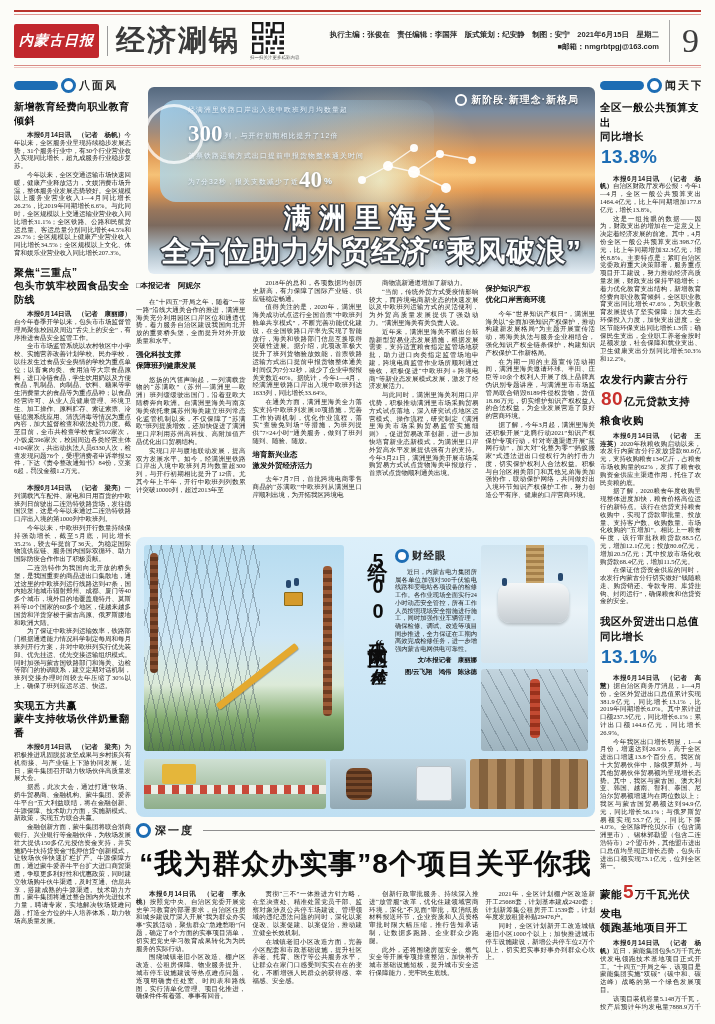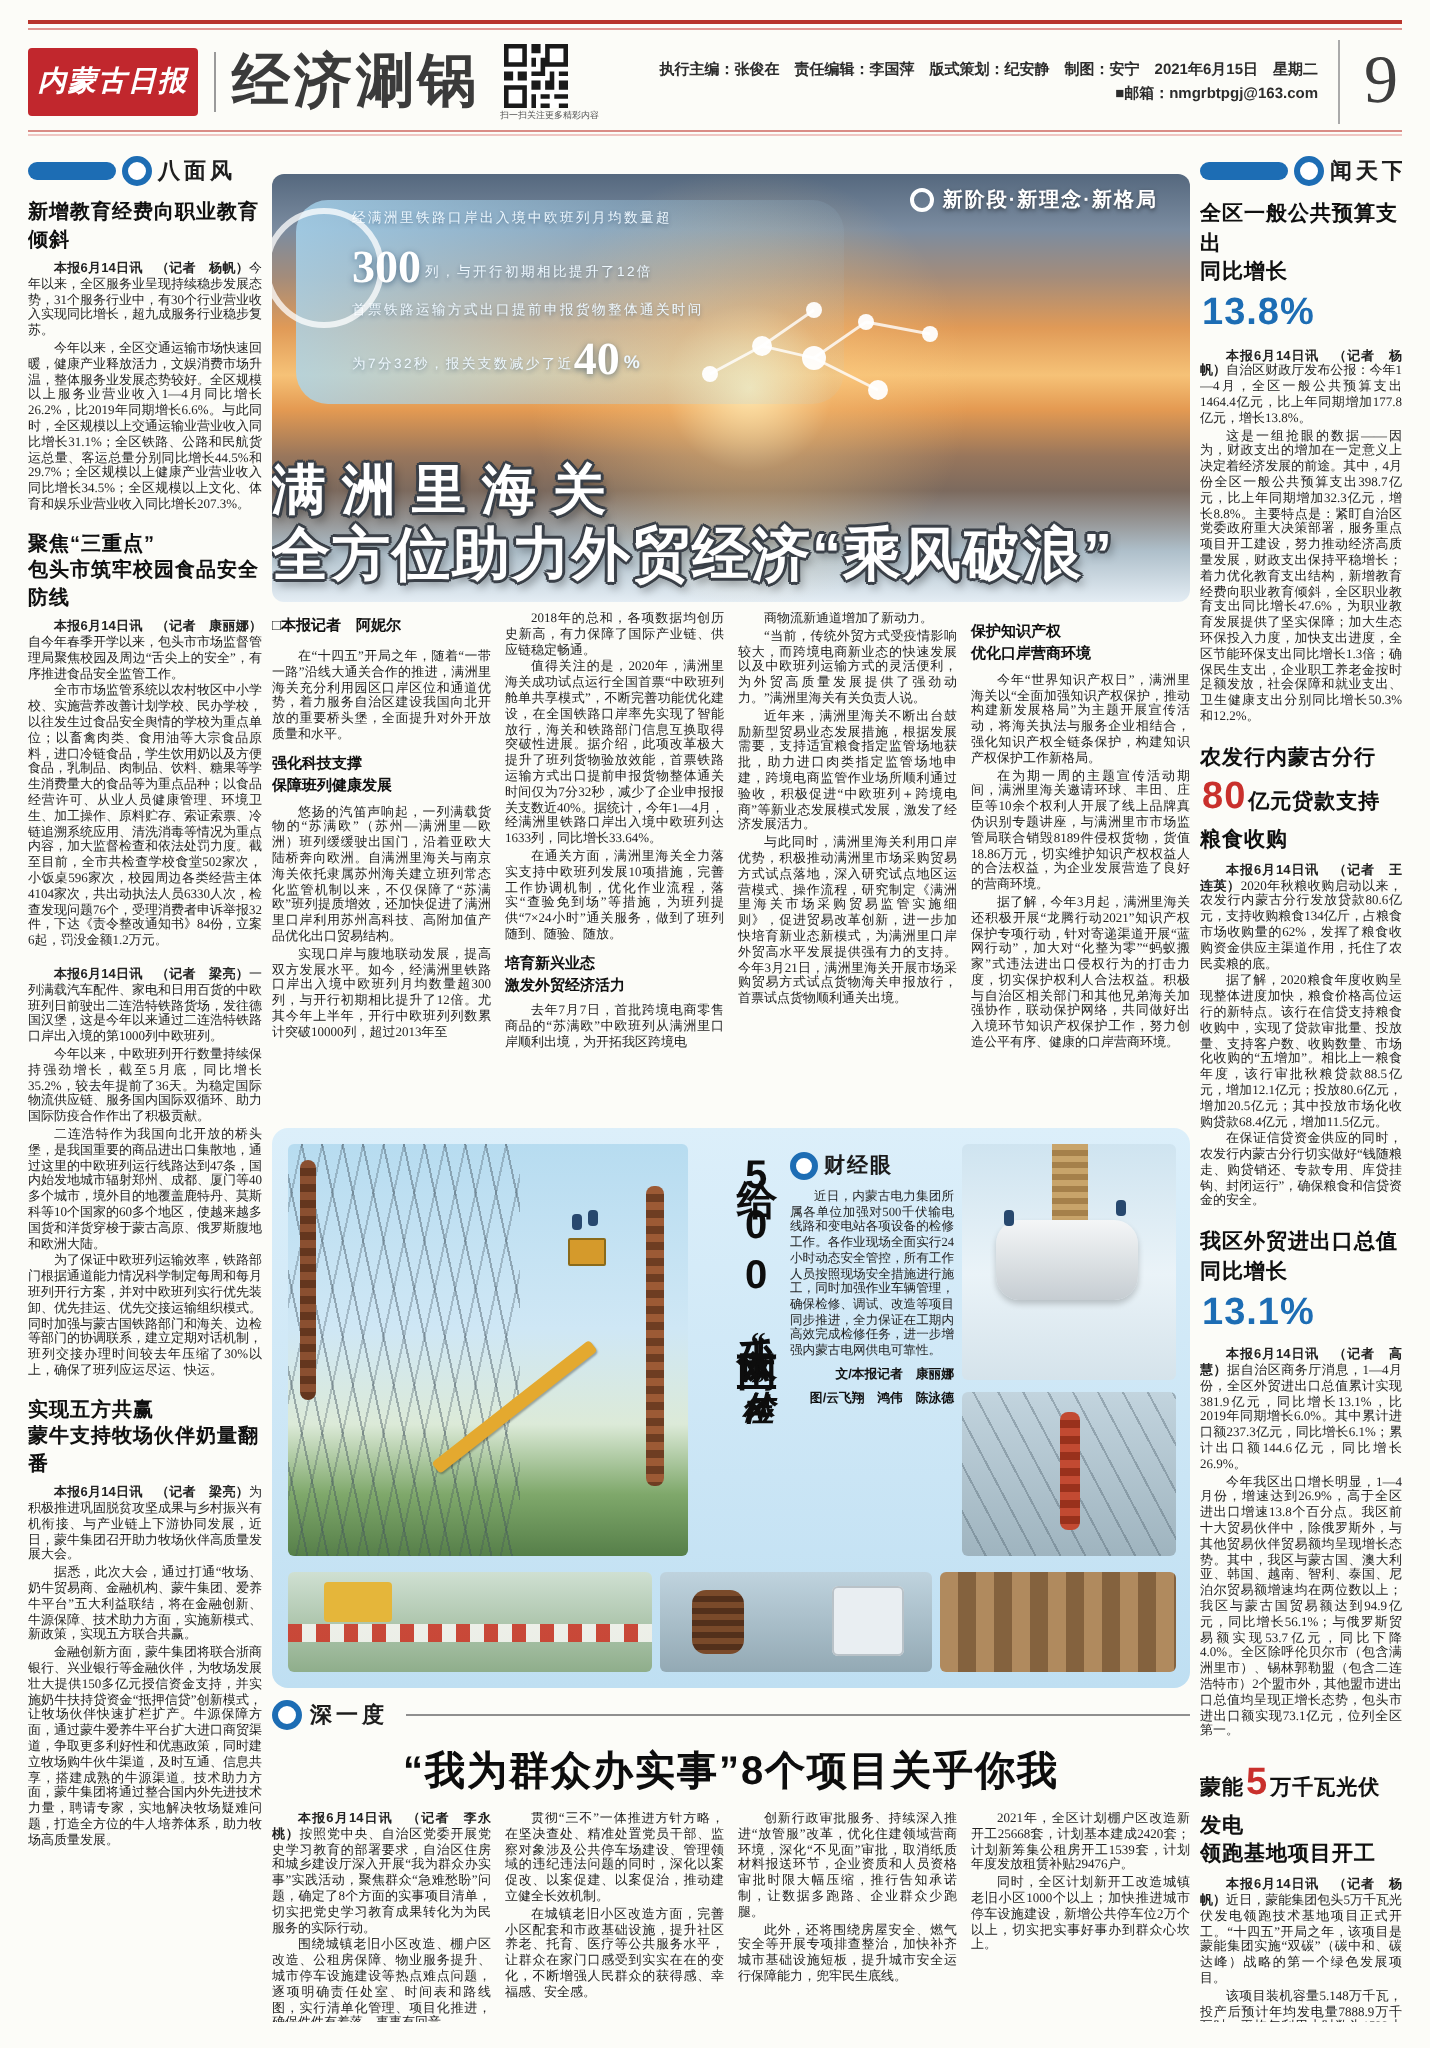--- a/index.html
+++ b/index.html
@@ -34,33 +34,33 @@
 
   .art{margin-bottom:9px;}
   .art h2{font-size:10px;font-weight:900;color:#101010;line-height:1.35;margin:4px 0 4px;white-space:pre-line;letter-spacing:.5px;}
   .col-right .art h2{font-size:10.5px;line-height:1.4;}
   .tnum{font-size:19px;font-weight:900;padding:0 1px;}
   .para{font-size:6.5px;line-height:7.8px;color:#232323;text-align:justify;text-indent:13px;margin:0 0 1px;font-family:"Liberation Serif","DejaVu Serif",serif;}
   .para b{font-family:"Liberation Sans","DejaVu Sans",sans-serif;}
   .subhead{font-size:7.5px;font-weight:900;margin:5px 0 4px;line-height:1.45;color:#101010;}
 
   
-  .banner{position:relative;height:214px;border-radius:6px;overflow:hidden;margin-top:13px;
-    background:linear-gradient(180deg,#55687e 0%,#7b8ca0 13%,#a38c7b 24%,#e09a57 36%,#f6c277 47%,#e49a52 55%,#98765c 66%,#7c6a5e 74%,#aebfca 88%,#e4edf4 100%);}
+  .banner{position:relative;height:187px;border-radius:6px;overflow:hidden;margin-top:13px;
+    background:linear-gradient(180deg,#55687e 0%,#7b8ca0 13%,#a38c7b 24%,#e09a57 36%,#f6c277 47%,#e49a52 55%,#98765c 66%,#7c6a5e 74%,#aebfca 88%,#e4edf4 100%);margin-left:12px;}
   .banner::before{content:"";position:absolute;inset:0;background:radial-gradient(circle at 52% 50%,rgba(255,235,180,.95),rgba(255,205,130,.35) 16%,transparent 42%);}
   .badge{position:absolute;top:6px;right:16px;display:flex;align-items:center;gap:4px;color:#fff;font-weight:900;font-size:10px;text-shadow:0 1px 2px rgba(0,0,0,.55);letter-spacing:1px;}
   .badge .bring{width:8px;height:8px;border:2.5px solid #fff;border-radius:50%;flex:none;}
   .statbox{position:absolute;left:12px;top:13px;width:238px;padding:5px 8px 5px 28px;border-radius:16px;color:#eef8ff;
     background:linear-gradient(90deg,rgba(168,214,240,.8),rgba(168,214,240,.08));}
   .statbox::before{content:"";position:absolute;left:-16px;top:4px;width:54px;height:54px;border:3px solid rgba(255,255,255,.75);border-radius:50%;}
   .stat-line{font-size:6.8px;letter-spacing:1.2px;line-height:1.55;text-shadow:0 1px 2px rgba(0,40,80,.4);white-space:nowrap;}
   .stat-big{font-size:23px;font-weight:900;color:#fff;font-family:"Liberation Serif","DejaVu Serif",serif;vertical-align:-3px;letter-spacing:0;margin-right:2px;text-shadow:0 1px 3px rgba(0,40,80,.5);}
   .stat-unit{font-size:9px;font-weight:bold;}
   .netgfx{position:absolute;left:46%;top:26%;}
-  .banner-title{position:absolute;left:0;right:0;bottom:6px;color:#fff;font-weight:900;
+  .banner-title{position:absolute;left:0;right:0;bottom:6px;text-align:center;color:#fff;font-weight:900;
     text-shadow:-1.5px 0 #3a4048,1.5px 0 #3a4048,0 -1.5px #3a4048,0 1.5px #3a4048,-1px -1px #3a4048,1px 1px #3a4048,-1px 1px #3a4048,1px -1px #3a4048,2px 3px 4px rgba(0,0,0,.35);}
   .bt1{display:block;font-size:27px;letter-spacing:8px;line-height:1.2;}
   .bt2{display:block;font-size:29px;letter-spacing:1px;line-height:1.15;}
 
   .feature-cols{display:flex;gap:7px;margin-top:5px;height:252px;overflow:hidden;}
   .fcol{flex:1;min-width:0;}
   .byline{font-size:7.5px;font-weight:bold;color:#111;margin:2px 0 7px;}
 
   
   .photo-panel{position:relative;height:280px;margin-top:6px;border-radius:8px;background:linear-gradient(180deg,#dceffa,#bfdff2);}
@@ -94,21 +94,21 @@
   .ph-b2 .coil{position:absolute;left:12%;top:18%;width:26px;height:64%;background:repeating-linear-gradient(180deg,#7a4a2a 0 3px,#53301b 3px 6px);border-radius:7px;}
   .ph-b2 .box{position:absolute;right:10%;top:14%;width:36px;height:70%;background:#e9eef2;border-radius:3px;box-shadow:inset 0 0 0 1px #b9c2c8;}
   .ph-b3{left:334px;top:222px;width:118px;height:50px;background:repeating-linear-gradient(90deg,#b08a5e 0 9px,#84623e 9px 18px);}
 
   
   .deep{margin-top:6px;}
   .deep-head{display:flex;align-items:center;gap:4px;}
   .deep-head .ring{width:9px;height:9px;border:3px solid #1d6db4;border-radius:50%;background:#fff;flex:none;}
   .deep-head .txt{font-size:11px;font-weight:900;color:#1c1c1c;letter-spacing:2px;}
   .deep-head .hr{flex:1;height:1px;background:#8f8f8f;margin-left:5px;}
-  .deep-title{text-align:center;font-size:20px;font-weight:900;margin:7px 0 7px;color:#0d0d0d;letter-spacing:1px;}
+  .deep-title{text-align:center;font-size:28px;font-weight:900;margin:7px 0 7px;color:#0d0d0d;letter-spacing:1px;}
   .deep-cols{display:flex;gap:7px;height:150px;overflow:hidden;}
   .dcol{flex:1;min-width:0;}
 </style>
 </head>
 <body>
 
 <div class="page">
   <div class="inner">
 
     <div class="top-rule"></div>

